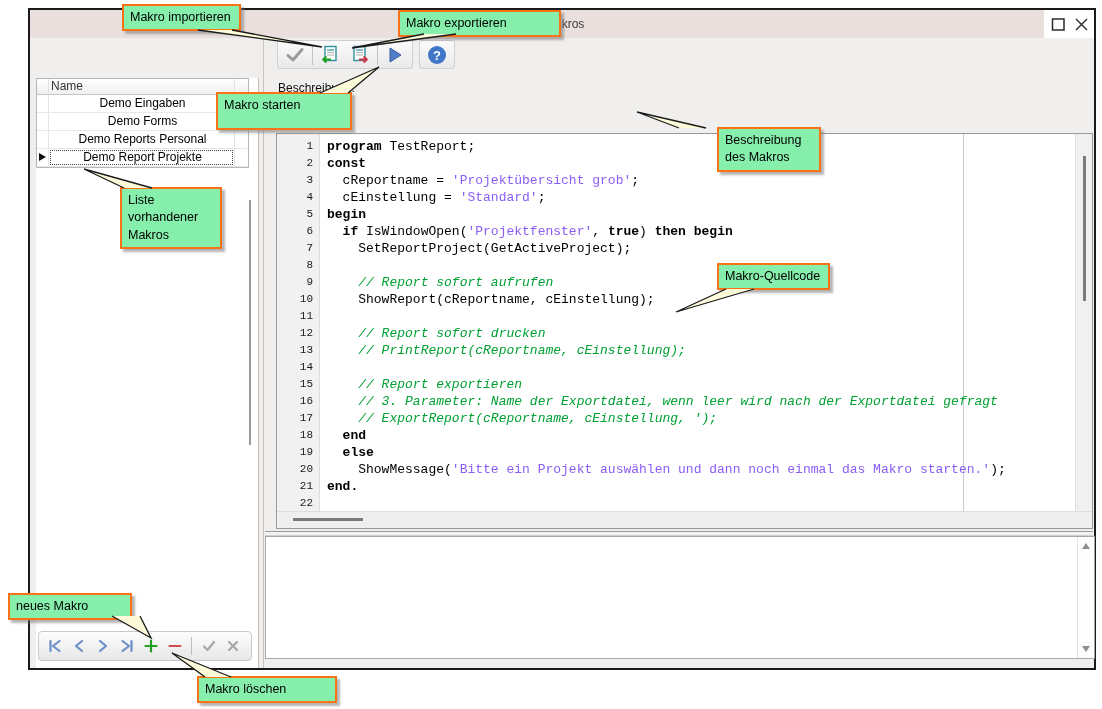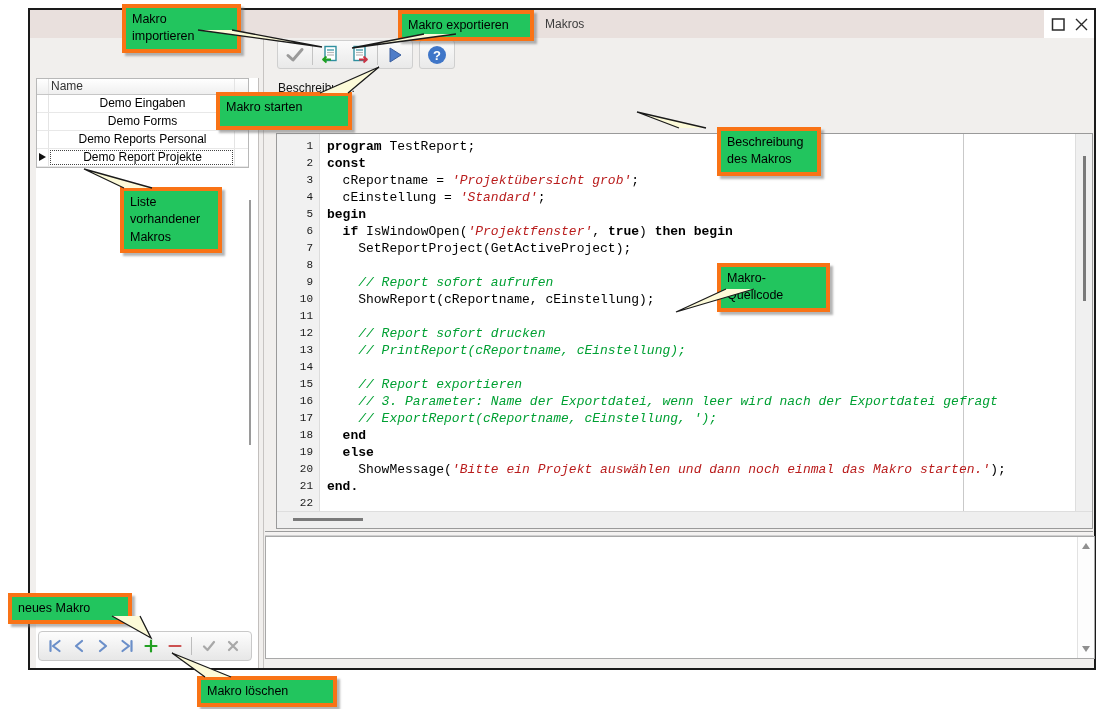--- a/index.html
+++ b/index.html
@@ -49,36 +49,36 @@
   .editor{position:absolute;left:246px;top:123px;width:815px;height:394px;background:#fff;
           border:1px solid #9a9a9a;overflow:hidden;}
   .gutter{position:absolute;left:0;top:0;width:42px;height:377px;background:#f1f1f1;border-right:1px solid #dcdcdc;}
   .margin-line{position:absolute;left:686px;top:0;width:1px;height:377px;background:#c9c9c9;}
   .lines{position:absolute;left:0;top:4px;width:100%;}
   .cl{display:flex;height:17px;font-family:"Liberation Mono","DejaVu Sans Mono",monospace;font-size:13px;line-height:17px;}
   .ln{width:36px;flex:none;text-align:right;padding-right:6px;font-size:11px;color:#1a1a1a;
       font-family:"Liberation Mono",monospace;line-height:17px;}
   .ct{white-space:pre;padding-left:8px;}
   .tk-k{font-weight:bold;color:#000;}
-  .tk-s{color:#b91c1c;font-style:italic;}
+  .tk-s{color:#8b5cf6;}
   .tk-c{color:#00a033;font-style:italic;}
   .ed-vscroll{position:absolute;right:0;top:0;width:16px;height:377px;background:#f0f0f0;border-left:1px solid #dedede;}
   .ed-vthumb{position:absolute;left:7px;top:22px;width:3px;height:145px;background:#7a7a7a;}
   .ed-hscroll{position:absolute;left:0;bottom:0;width:100%;height:16px;background:#efefef;border-top:1px solid #dedede;}
   .ed-hthumb{position:absolute;left:16px;top:6px;width:70px;height:3px;background:#7a7a7a;}
   
   .h-splitter{position:absolute;left:235px;top:521px;width:828px;height:3px;
               border-top:1px solid #9c9c9c;border-bottom:1px solid #cfcfcf;background:#f4f2f1;}
   .bottom-panel{position:absolute;left:235px;top:526px;width:828px;height:121px;background:#fff;border:1px solid #a8a8a8;}
   .bp-vscroll{position:absolute;right:0;top:0;width:16px;height:100%;background:#fdfdfd;border-left:1px solid #e2e2e2;}
   .arrow-up,.arrow-down{position:absolute;left:4px;width:0;height:0;border-left:4.5px solid transparent;border-right:4.5px solid transparent;cursor:pointer;}
   .arrow-up{top:6px;border-bottom:6px solid #8f8f8f;}
   .arrow-down{bottom:6px;border-top:6px solid #8f8f8f;}
   
-  .callout{position:absolute;background:#22c55e;border:4px solid #f97316;
+  .callout{position:absolute;background:#86efac;border:2px solid #f97316;
            box-shadow:3px 3px 2px rgba(120,120,120,.55);font-size:12.5px;line-height:1.38;
            padding:3px 6px;box-sizing:border-box;z-index:30;color:#000;}
   #tail-overlay{position:absolute;left:0;top:0;width:1102px;height:709px;pointer-events:none;z-index:31;}
 </style>
 </head>
 <body>
 
 <div class="page">
 
   <div class="window">
@@ -336,21 +336,21 @@
       <div class="bp-vscroll">
         <span class="arrow-up"></span>
         <span class="arrow-down"></span>
       </div>
     </div>
 
   </div>
 
   <div id="callouts">
       <div class="callout" style="left: 122px; top: 4px; width: 119px; min-height: 27px;">Makro importieren</div>
-      <div class="callout" style="left: 398px; top: 10px; width: 136px; min-height: 25px;">Makro exportieren</div>
+      <div class="callout" style="left: 398px; top: 10px; width: 163px; min-height: 25px;">Makro exportieren</div>
       <div class="callout" style="left: 216px; top: 92px; width: 136px; min-height: 38px;">Makro starten</div>
       <div class="callout" style="left: 675px; top: 127px; width: 104px; min-height: 34px; margin-left: 42px;">Beschreibung des Makros</div>
       <div class="callout" style="left: 717px; top: 263px; width: 113px; min-height: 27px;">Makro-Quellcode</div>
       <div class="callout" style="left: 120px; top: 187px; width: 102px; min-height: 61px;">Liste vorhandener Makros</div>
       <div class="callout" style="left: 8px; top: 593px; width: 124px; min-height: 24px;">neues Makro</div>
       <div class="callout" style="left: 197px; top: 676px; width: 140px; min-height: 26px;">Makro löschen</div>
     </div>
   <svg id="tail-overlay" viewBox="0 0 1102 709">
       <path d="M 198 30 L 322 47 L 232 30" fill="#fcfad8" stroke="#1a1a1a" stroke-width="1.3"></path>
       <path d="M 424 34 L 352 48 L 456 34" fill="#fcfad8" stroke="#1a1a1a" stroke-width="1.3"></path>

